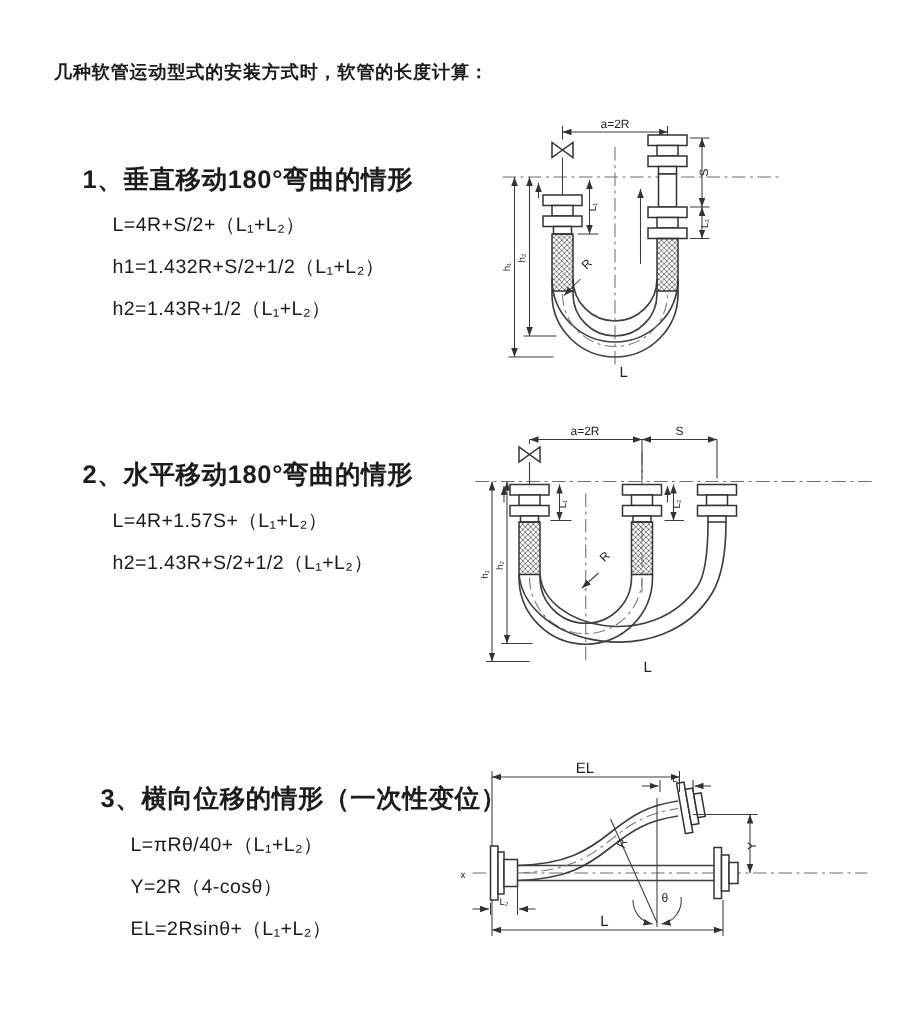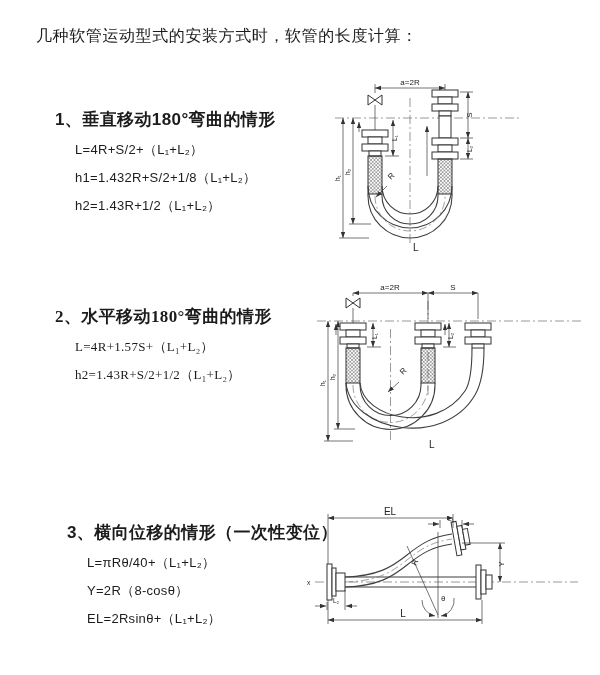--- a/index.html
+++ b/index.html
@@ -1,26 +1,26 @@
 <!DOCTYPE html>
 <html><head>
 <meta charset="utf-8">
 <style>
   html,body{margin:0;padding:0;}
   body{
     width:600px;height:675px;background:#ffffff;position:relative;overflow:hidden;
     font-family:"Liberation Sans","DejaVu Sans",sans-serif;color:#1c1c1c;
   }
   .page-title{
-    position:absolute;left:36px;top:26px;font-size:16px;font-weight:normal;
+    position:absolute;left:36px;top:40px;font-size:12px;font-weight:bold;
     letter-spacing:0.6px;white-space:nowrap;
   }
   .section{position:absolute;left:55px;}
   .sec-1{top:108px;}
-  .sec-2{top:305px;font-family:Liberation Serif, serif;}
+  .sec-2{top:305px;}
   .sec-3{top:521px;margin-left:12px;}
   .sec-heading{font-size:17px;font-weight:bold;letter-spacing:0.4px;white-space:nowrap;}
   .formula{
     font-size:13px;margin:10px 0 0 20px;letter-spacing:0.3px;white-space:nowrap;
   }
   .diagram{position:absolute;}
   .diag-1{left:315px;top:76px;}
   .diag-2{left:303px;top:283px;}
   .diag-3{left:300px;top:502px;}
   svg .cl{stroke:#6e6e6e;stroke-width:0.7;stroke-dasharray:9 3 2 3;fill:none;}
@@ -36,34 +36,34 @@
   svg .lbl-b{font-size:10px;}
 </style>
 </head>
 <body>
 
 <div class="page-title">几种软管运动型式的安装方式时，软管的长度计算：</div>
 
 <div class="section sec-1">
   <div class="sec-heading">1、垂直移动180°弯曲的情形</div>
   <div class="formula">L=4R+S/2+（L₁+L₂）</div>
-  <div class="formula">h1=1.432R+S/2+1/8（L₁+L₂）</div>
+  <div class="formula">h1=1.432R+S/2+1/2（L₁+L₂）</div>
   <div class="formula">h2=1.43R+1/2（L₁+L₂）</div>
 </div>
 
 <div class="section sec-2">
   <div class="sec-heading">2、水平移动180°弯曲的情形</div>
   <div class="formula">L=4R+1.57S+（L₁+L₂）</div>
   <div class="formula">h2=1.43R+S/2+1/2（L₁+L₂）</div>
 </div>
 
 <div class="section sec-3">
   <div class="sec-heading">3、横向位移的情形（一次性变位）</div>
   <div class="formula">L=πRθ/40+（L₁+L₂）</div>
-  <div class="formula">Y=2R（8-cosθ）</div>
+  <div class="formula">Y=2R（4-cosθ）</div>
   <div class="formula">EL=2Rsinθ+（L₁+L₂）</div>
 </div>
 
 <svg class="diagram diag-1" width="250" height="182" viewBox="0 0 250 182">
   <defs>
     <pattern id="br1" width="3.5" height="3.5" patternUnits="userSpaceOnUse">
       <path d="M0,3.5 L3.5,0 M0,0 L3.5,3.5" stroke="#555" stroke-width="0.5"></path>
     </pattern>
     <marker id="ar1" markerWidth="7" markerHeight="5" refX="6" refY="2.2" orient="auto-start-reverse" markerUnits="userSpaceOnUse">
       <path d="M0,0 L6,2.2 L0,4.4 Z" fill="#333"></path>

